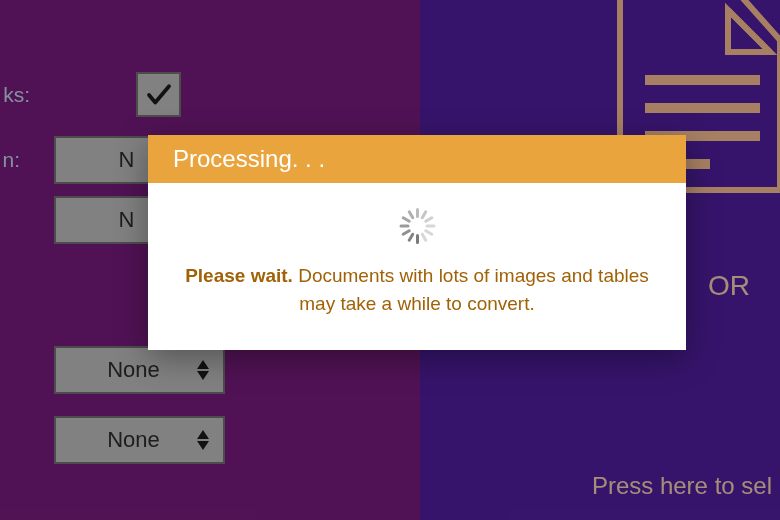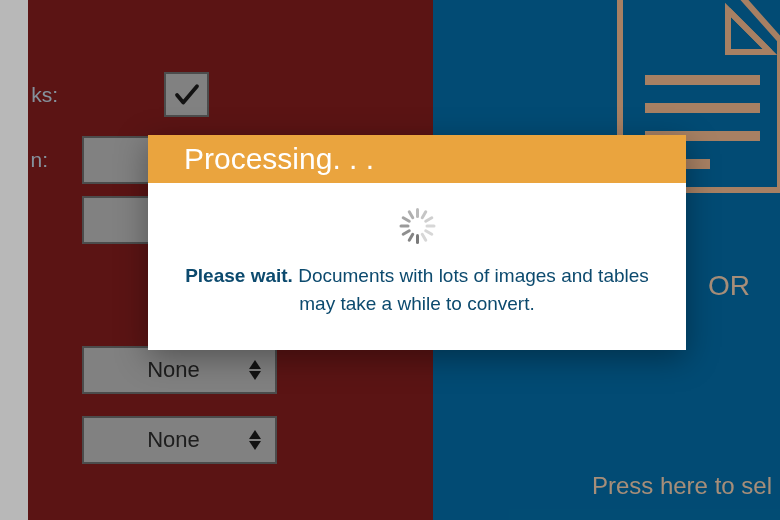--- a/index.html
+++ b/index.html
@@ -11,29 +11,28 @@
       font-family: 'Segoe UI', Arial, sans-serif;
     }
     .backdrop {
       position: absolute;
       inset: 0;
       display: flex;
     }
     .left-panel {
       width: 420px;
       height: 100%;
-      background: #7f1d1d;
+      background: #701a75;
       position: relative;
       color: #c5d4e3;
-      margin-left: 28px;
     }
     .right-panel {
       width: 360px;
       height: 100%;
-      background: #0369a1;
+      background: #4c1d95;
       position: relative;
       color: #e8c5a8;
     }
     
     .dim {
       position: absolute;
       inset: 0;
       background: rgba(0,0,0,0.28);
       pointer-events: none;
     }
@@ -53,21 +52,21 @@
       width: 45px;
       height: 45px;
       background: #b3b3b3;
       border: 2px solid #6a6a6a;
       display: flex;
       align-items: center;
       justify-content: center;
     }
     .checkbox svg { width: 30px; height: 30px; }
     .stepper {
-      width: 195px;
+      width: 171px;
       height: 48px;
       background: #b3b3b3;
       border: 2px solid #6a6a6a;
       display: flex;
       align-items: center;
       justify-content: space-between;
       padding: 0 14px;
       color: #2a2a2a;
       font-size: 22px;
     }
@@ -111,33 +110,33 @@
       width: 538px;
       height: 215px;
       background: #ffffff;
       box-shadow: 0 8px 30px rgba(0,0,0,0.35);
     }
     .modal-header {
       background: #eaa43e;
       height: 48px;
       display: flex;
       align-items: center;
-      padding: 0 36px;
+      padding: 0 25px;
       color: #fff;
-      font-size: 30px;
+      font-size: 24px;
     }
     .modal-body {
       height: calc(100% - 48px);
       display: flex;
       flex-direction: column;
       align-items: center;
       justify-content: center;
       padding: 10px 30px 18px;
       text-align: center;
-      color: #0c4a6e;
+      color: #a16207;
     }
     .spinner {
       width: 36px;
       height: 36px;
       margin-bottom: 18px;
       position: relative;
       animation: spin 1.2s linear infinite;
     }
     .spinner span {
       position: absolute;

